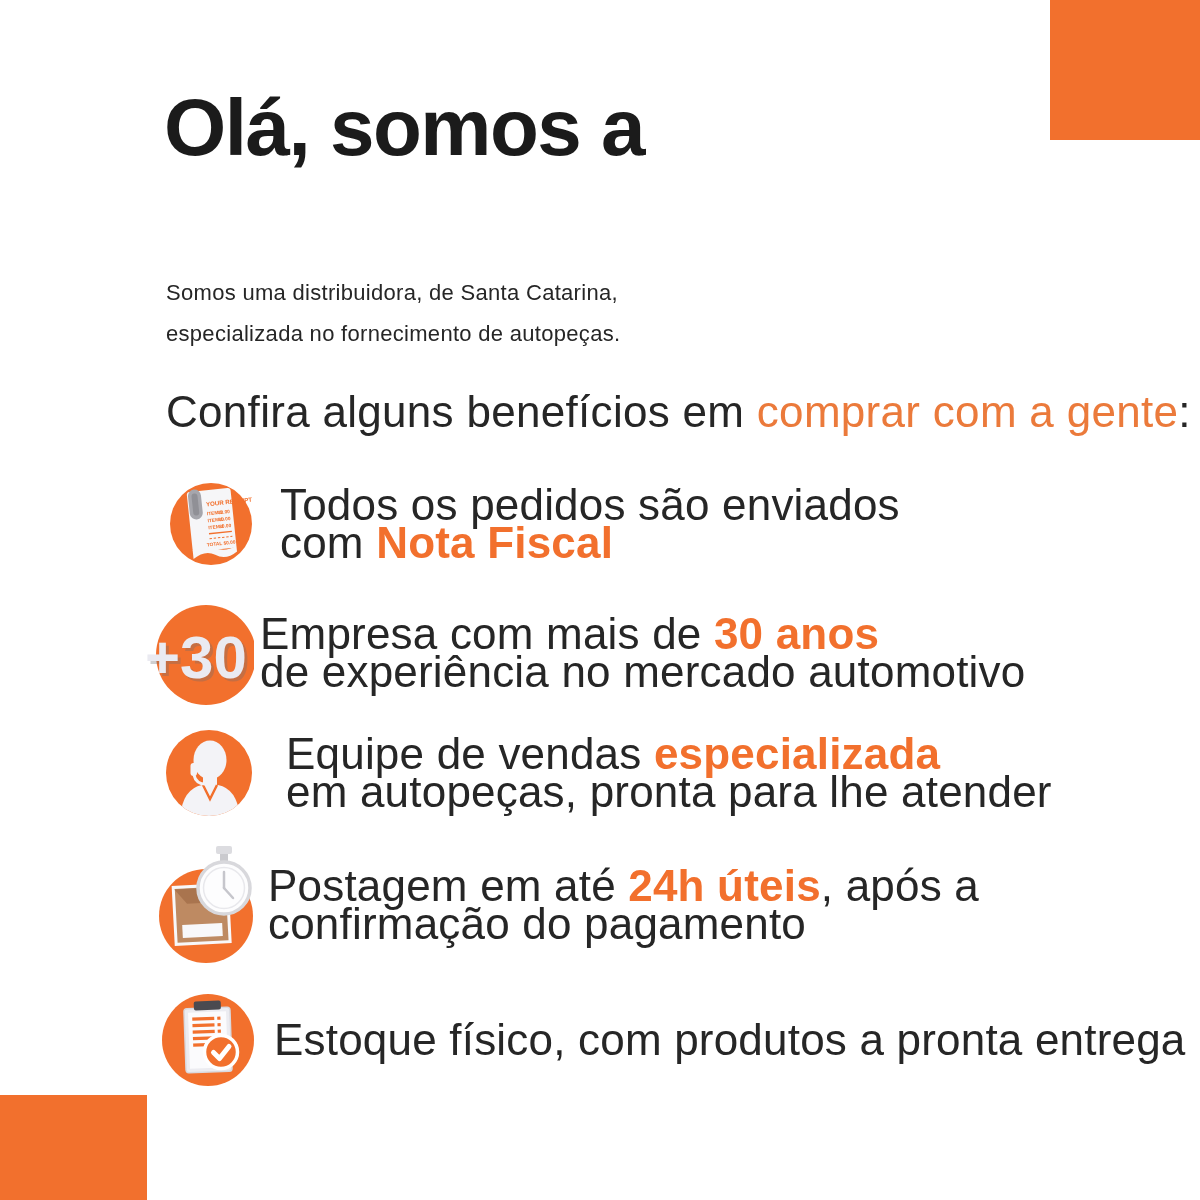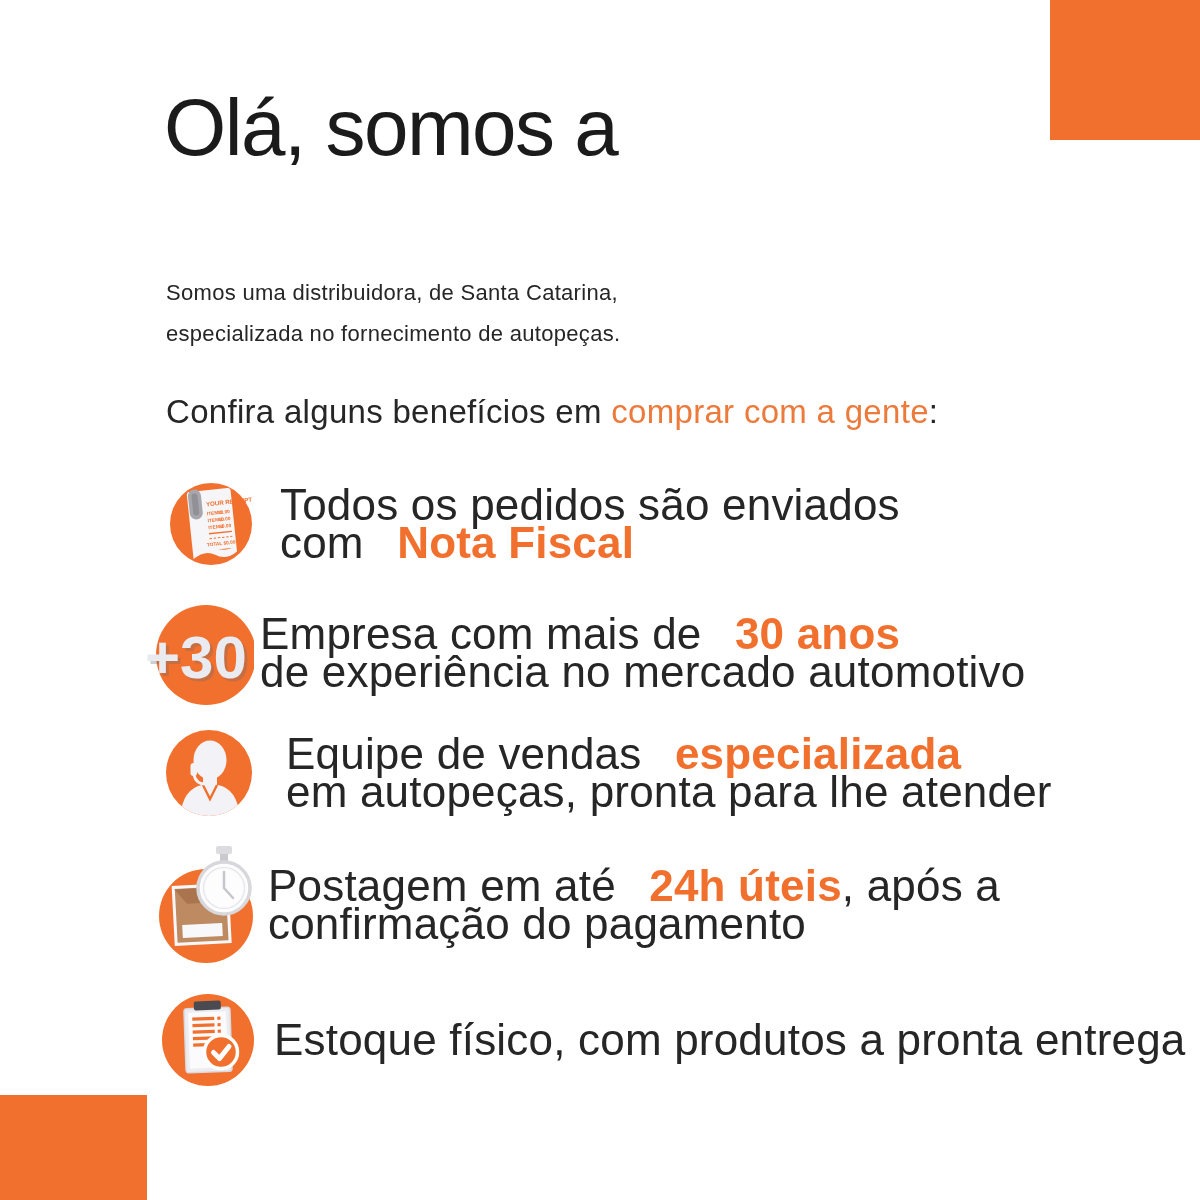--- a/index.html
+++ b/index.html
@@ -13,40 +13,40 @@
   .canvas{
     position:relative;width:1200px;height:1200px;background:#FFFFFF;
     font-family:"Liberation Sans", sans-serif;overflow:hidden;
   }
   
   .sq-tr{position:absolute;left:1050px;top:0;width:150px;height:140px;background:var(--orange);}
   .sq-bl{position:absolute;left:0;top:1095px;width:147px;height:105px;background:var(--orange);}
 
   
   .title{position:absolute;left:164px;top:84px;margin:0;font-size:80px;line-height:88px;
-         font-weight:normal;letter-spacing:-1.5px;color:var(--ink);}
+         font-weight:bold;letter-spacing:-1.5px;color:var(--ink);}
   .title .tline{display:block;}
   .brand{color:var(--orange);position:relative;display:inline-block;}
   .brand::after{content:"";position:absolute;left:-2px;right:-4px;bottom:10px;height:7px;background:var(--orange);}
   .excl{color:var(--ink);}
 
   
   .intro{position:absolute;left:166px;top:272px;font-size:22px;line-height:41px;color:var(--body);letter-spacing:0.3px;}
   .intro span{display:block;}
 
   
-  .lead{position:absolute;left:166px;top:392px;font-size:33px;line-height:40px;color:var(--body);letter-spacing:0.3px;}
+  .lead{position:absolute;left:166px;top:392px;font-size:44px;line-height:40px;color:var(--body);letter-spacing:0.3px;}
   .lead .hl2{color:var(--orange-light);}
 
   
   .benefit{position:absolute;display:flex;align-items:center;}
   .benefit .icon{display:block;flex:0 0 auto;}
   .benefit .icon svg{display:block;}
   .bt{font-size:44px;line-height:38.5px;color:var(--body);letter-spacing:0.2px;}
-  .hl{color:var(--orange);font-weight:bold;margin-left:21px;}
+  .hl{color:var(--orange);font-weight:bold;}
   .b1{left:166px;top:478px;gap:26px;}
   .b2{left:138px;top:598px;gap:6px;}
   .b3{left:164px;top:727px;gap:32px;}
   .b4{left:158px;top:846px;gap:12px;}
   .b5{left:158px;top:988px;gap:16px;}
 
   .rcpt-title{font-size:6.2px;font-weight:bold;fill:var(--orange);}
   .rcpt-row{font-size:4.8px;font-weight:bold;fill:var(--orange);}
   .rcpt-total{font-size:4.8px;font-weight:bold;fill:var(--orange);}
   .plus30-txt{font-size:60px;font-weight:bold;}

